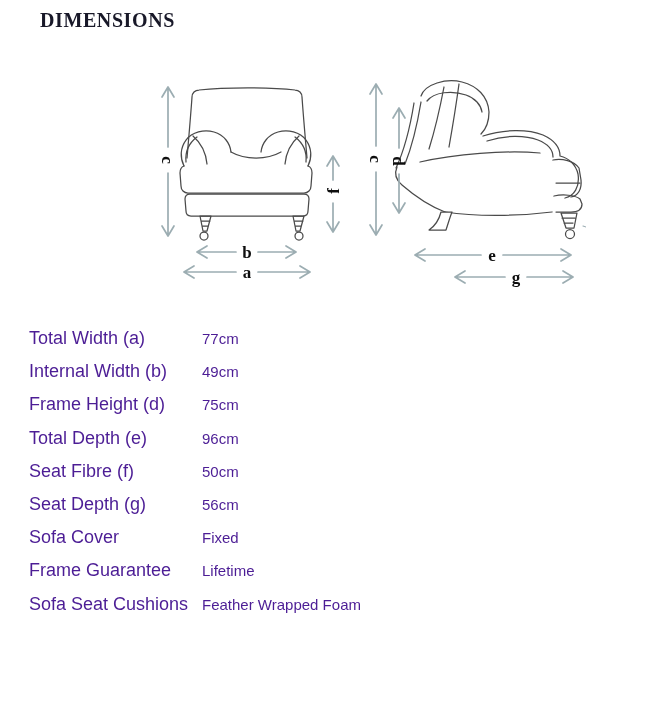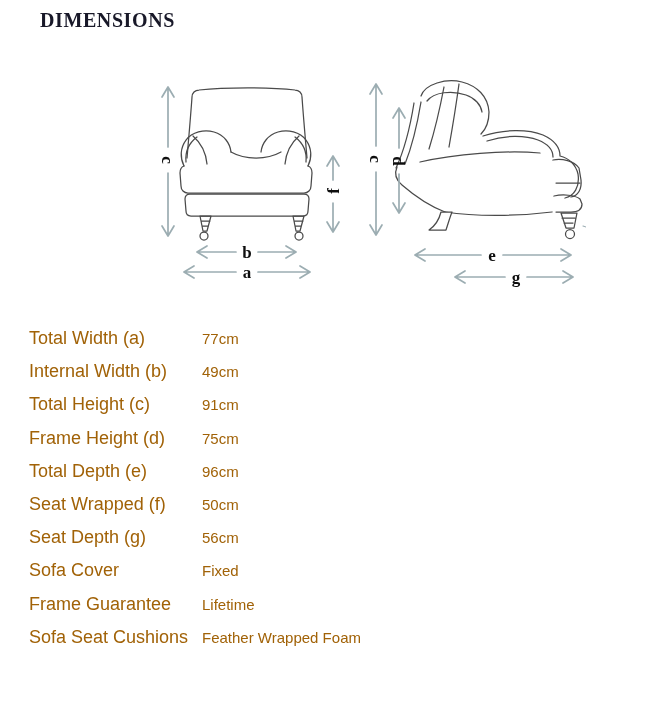--- a/index.html
+++ b/index.html
@@ -5,21 +5,21 @@
   html,body{margin:0;padding:0;background:#ffffff;}
   #page{position:relative;width:586px;height:720px;background:#ffffff;overflow:hidden;
         font-family:"Liberation Sans",sans-serif;}
   #title{position:absolute;left:40px;top:9px;font-family:"Liberation Serif",serif;
          font-weight:700;font-size:20px;letter-spacing:0.6px;color:#181828;}
   #diagram-svg{position:absolute;left:0;top:0;width:650px;height:310px;}
   .sketch{stroke:#4a4a4a;stroke-width:1.25;fill:none;stroke-linecap:round;stroke-linejoin:round;}
   .sketch-fill{stroke:#4a4a4a;stroke-width:1.25;fill:#ffffff;stroke-linecap:round;stroke-linejoin:round;}
   .arrow{stroke:#9cadb2;stroke-width:1.7;fill:none;stroke-linecap:round;stroke-linejoin:round;}
   .dim-letter{font-family:"Liberation Serif",serif;font-weight:700;font-size:17px;fill:#0e0e0e;}
-  #spec-table{position:absolute;left:29px;top:322px;width:600px;color:#a16207;}
+  #spec-table{position:absolute;left:29px;top:322px;width:600px;color:#4c1d95;}
   .spec-row{height:33.2px;line-height:33.2px;white-space:nowrap;}
   .spec-label{display:inline-block;width:173px;font-size:18px;}
   .spec-value{font-size:15px;}
 </style>
 </head>
 <body>
 
 <div id="page">
 
   <div id="title">DIMENSIONS</div>
@@ -118,34 +118,31 @@
   <div id="spec-table">
 
       <div class="spec-row">
         <span class="spec-label">Total Width (a)</span><span class="spec-value">77cm</span>
       </div>
 
       <div class="spec-row">
         <span class="spec-label">Internal Width (b)</span><span class="spec-value">49cm</span>
       </div>
 
-      <div class="spec-row">
-        <span class="spec-label">Total Height (c)</span><span class="spec-value">91cm</span>
-      </div>
 
       <div class="spec-row">
         <span class="spec-label">Frame Height (d)</span><span class="spec-value">75cm</span>
       </div>
 
       <div class="spec-row">
         <span class="spec-label">Total Depth (e)</span><span class="spec-value">96cm</span>
       </div>
 
       <div class="spec-row">
-        <span class="spec-label">Seat Wrapped (f)</span><span class="spec-value">50cm</span>
+        <span class="spec-label">Seat Fibre (f)</span><span class="spec-value">50cm</span>
       </div>
 
       <div class="spec-row">
         <span class="spec-label">Seat Depth (g)</span><span class="spec-value">56cm</span>
       </div>
 
 
       <div class="spec-row">
         <span class="spec-label">Sofa Cover</span><span class="spec-value">Fixed</span>
       </div>

